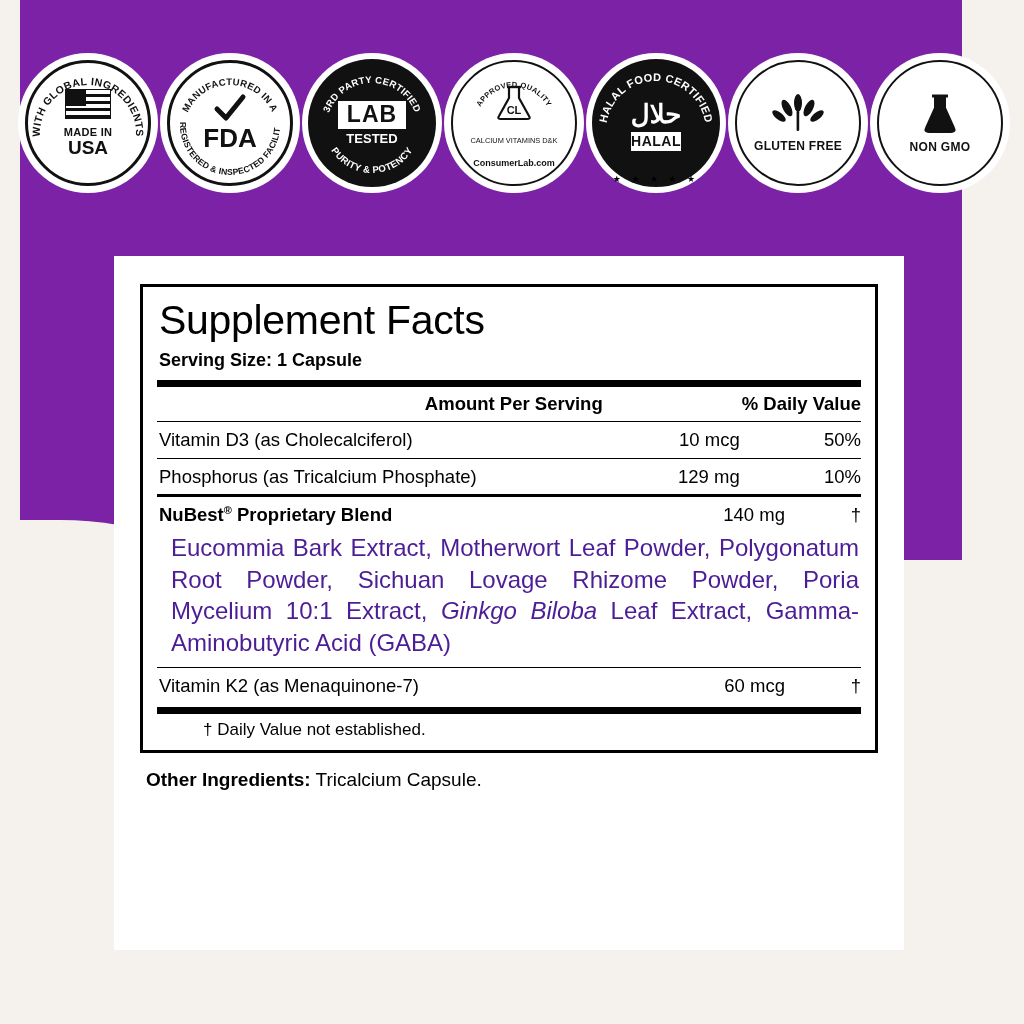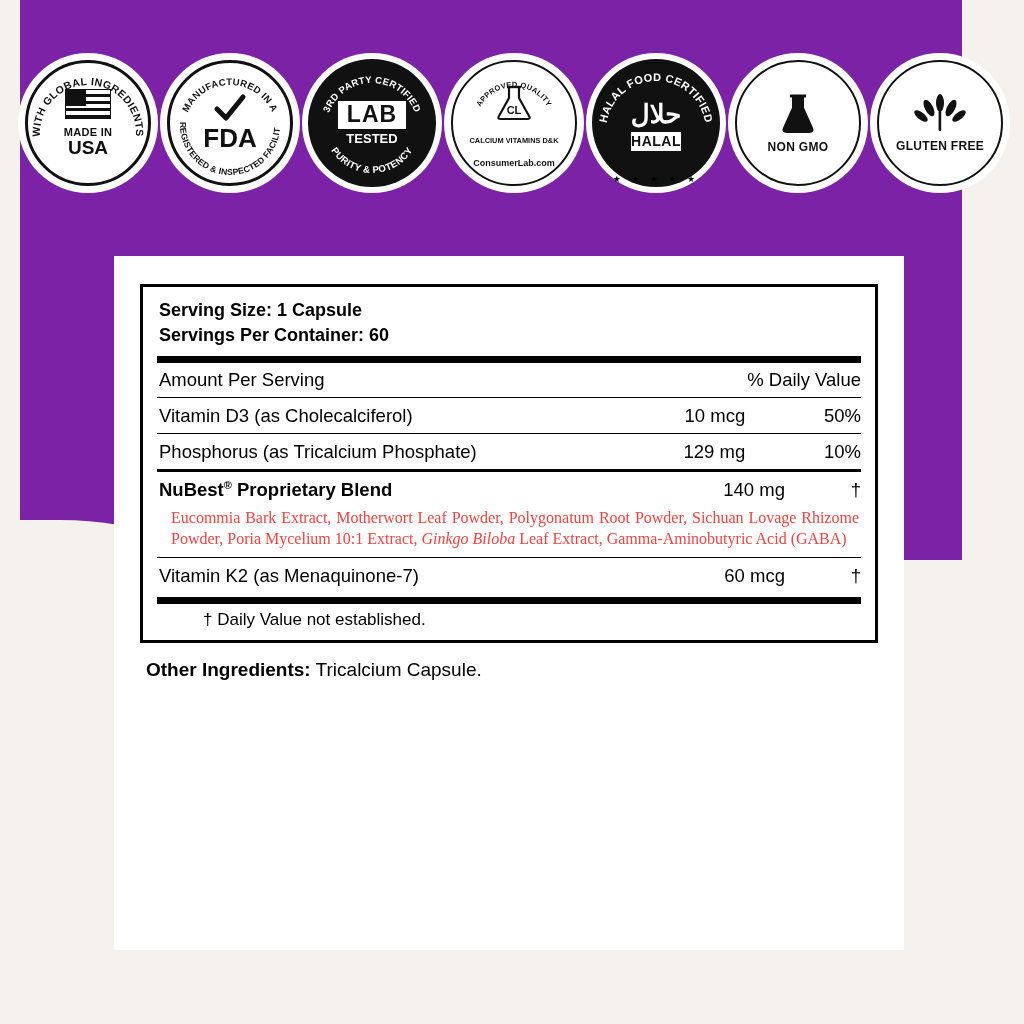--- a/index.html
+++ b/index.html
@@ -234,32 +234,32 @@
   }
   table.sf td {
     padding: 6px 0 6px 2px;
     vertical-align: top;
     line-height: 1.25;
   }
   td.amt { text-align: right; white-space: nowrap; width: 135px; padding-right: 4px;}
   td.dv { text-align: right; white-space: nowrap; width: 74px; }
   tr.divider td { border-bottom: 1.5px solid #000; }
   tr.hdr td {
-    font-weight: normal;
+    font-weight: bold;
     padding: 5px 0 6px 2px;
+    text-align: right;
   }
   .blend-name { font-weight: bold; }
   .blend-name sup { font-size: 11px; vertical-align: super; }
   .blend-body {
-    font-size: 16px;
+    font-size: 24px;
     line-height: 1.32;
     padding: 0 2px 8px 14px;
     text-align: justify;
-    color: #ef4444;
-    font-family: Liberation Serif, serif;
+    color: #4c1d95;
   }
   .blend-body i { font-style: italic; }
   .footnote {
     font-size: 17px;
     color: #000;
     padding: 6px 0 2px 2px;
     margin-left: 44px;
   }
   #other-ing {
     font-size: 19px;
@@ -354,77 +354,77 @@
           <textPath href="#arcC1" startOffset="50%" text-anchor="middle">APPROVED   QUALITY</textPath>
         </text>
       </svg>
     </div>
     <div class="inner">
       <svg width="40" height="38" viewBox="0 0 40 38" style="margin-top:6px">
         <path d="M15 3 L15 14 L5 32 Q3 35 7 35 L33 35 Q37 35 35 32 L25 14 L25 3 Z" fill="none" stroke="#111" stroke-width="2.2"></path>
         <line x1="13" y1="3" x2="27" y2="3" stroke="#111" stroke-width="2.4"></line>
         <text x="20" y="30" font-size="11" font-weight="bold" text-anchor="middle" fill="#111" font-family="Liberation Sans, sans-serif">CL</text>
       </svg>
-      <div style="font-size:7.4px;font-weight:bold;line-height:1.15;margin-top:15px">CALCIUM VITAMINS D&amp;K</div>
+      <div style="font-size:7.4px;font-weight:normal;line-height:1.15;margin-top:15px">CALCIUM VITAMINS D&amp;K</div>
       <div style="font-size:9px;font-weight:bold;margin-top:12px">ConsumerLab.com</div>
     </div>
   </div>
 
   <div class="badge dark">
     <div class="disc"></div>
     <div class="arc-text">
       <svg viewBox="0 0 140 140">
         <path id="arcH1" d="M 20 78 A 50 50 0 0 1 120 78" fill="none"></path>
         <text font-size="11" letter-spacing="0.4">
           <textPath href="#arcH1" startOffset="50%" text-anchor="middle">HALAL FOOD CERTIFIED</textPath>
         </text>
       </svg>
     </div>
     <div class="inner" style="padding-top:6px">
       <div class="halal-ar">حلال</div>
       <div class="halal-box">HALAL</div>
     </div>
     <div class="stars">★ ★ ★ ★ ★</div>
-  </div>
-
-  <div class="badge">
-    <div class="ring thin"></div>
-    <div class="inner">
-      <svg width="40" height="44" viewBox="0 0 40 44" style="margin-bottom:4px">
-        <path d="M15 4 L15 16 L6 36 Q4 40 9 40 L31 40 Q36 40 34 36 L25 16 L25 4 Z" fill="#111" stroke="#111" stroke-width="2"></path>
-        <line x1="12" y1="4" x2="28" y2="4" stroke="#111" stroke-width="3"></line>
-      </svg>
-      <div class="lbl-small" style="font-size:12px">NON GMO</div>
-    </div>
   </div>
 
   <div class="badge">
     <div class="ring thin"></div>
     <div class="inner">
       <svg width="54" height="42" viewBox="0 0 54 42" style="margin-bottom:4px">
         <g fill="#111">
           <ellipse cx="27" cy="10" rx="4" ry="9"></ellipse>
           <ellipse cx="16" cy="15" rx="4" ry="9" transform="rotate(-28 16 15)"></ellipse>
           <ellipse cx="38" cy="15" rx="4" ry="9" transform="rotate(28 38 15)"></ellipse>
           <ellipse cx="8" cy="23" rx="3.6" ry="8" transform="rotate(-52 8 23)"></ellipse>
           <ellipse cx="46" cy="23" rx="3.6" ry="8" transform="rotate(52 46 23)"></ellipse>
           <rect x="25.6" y="18" width="2.6" height="20" rx="1.2"></rect>
         </g>
       </svg>
       <div class="lbl-small" style="font-size:12px">GLUTEN FREE</div>
     </div>
   </div>
 
+  <div class="badge">
+    <div class="ring thin"></div>
+    <div class="inner">
+      <svg width="40" height="44" viewBox="0 0 40 44" style="margin-bottom:4px">
+        <path d="M15 4 L15 16 L6 36 Q4 40 9 40 L31 40 Q36 40 34 36 L25 16 L25 4 Z" fill="#111" stroke="#111" stroke-width="2"></path>
+        <line x1="12" y1="4" x2="28" y2="4" stroke="#111" stroke-width="3"></line>
+      </svg>
+      <div class="lbl-small" style="font-size:12px">NON GMO</div>
+    </div>
+  </div>
+
 </div>
 
 <div id="sf-card">
   <div id="sf-box">
 
+    <div id="sf-title">Supplement Facts</div>
     <div class="sf-line">Serving Size: 1 Capsule</div>
-    <div class="sf-line">Servings Per Container: 60</div>
 
     <div class="rule-thick"></div>
 
     <table class="sf">
       <tbody>
           <tr class="hdr divider">
         <td>Amount Per Serving</td>
         <td class="amt"></td>
         <td class="dv">% Daily Value</td>
       </tr>

